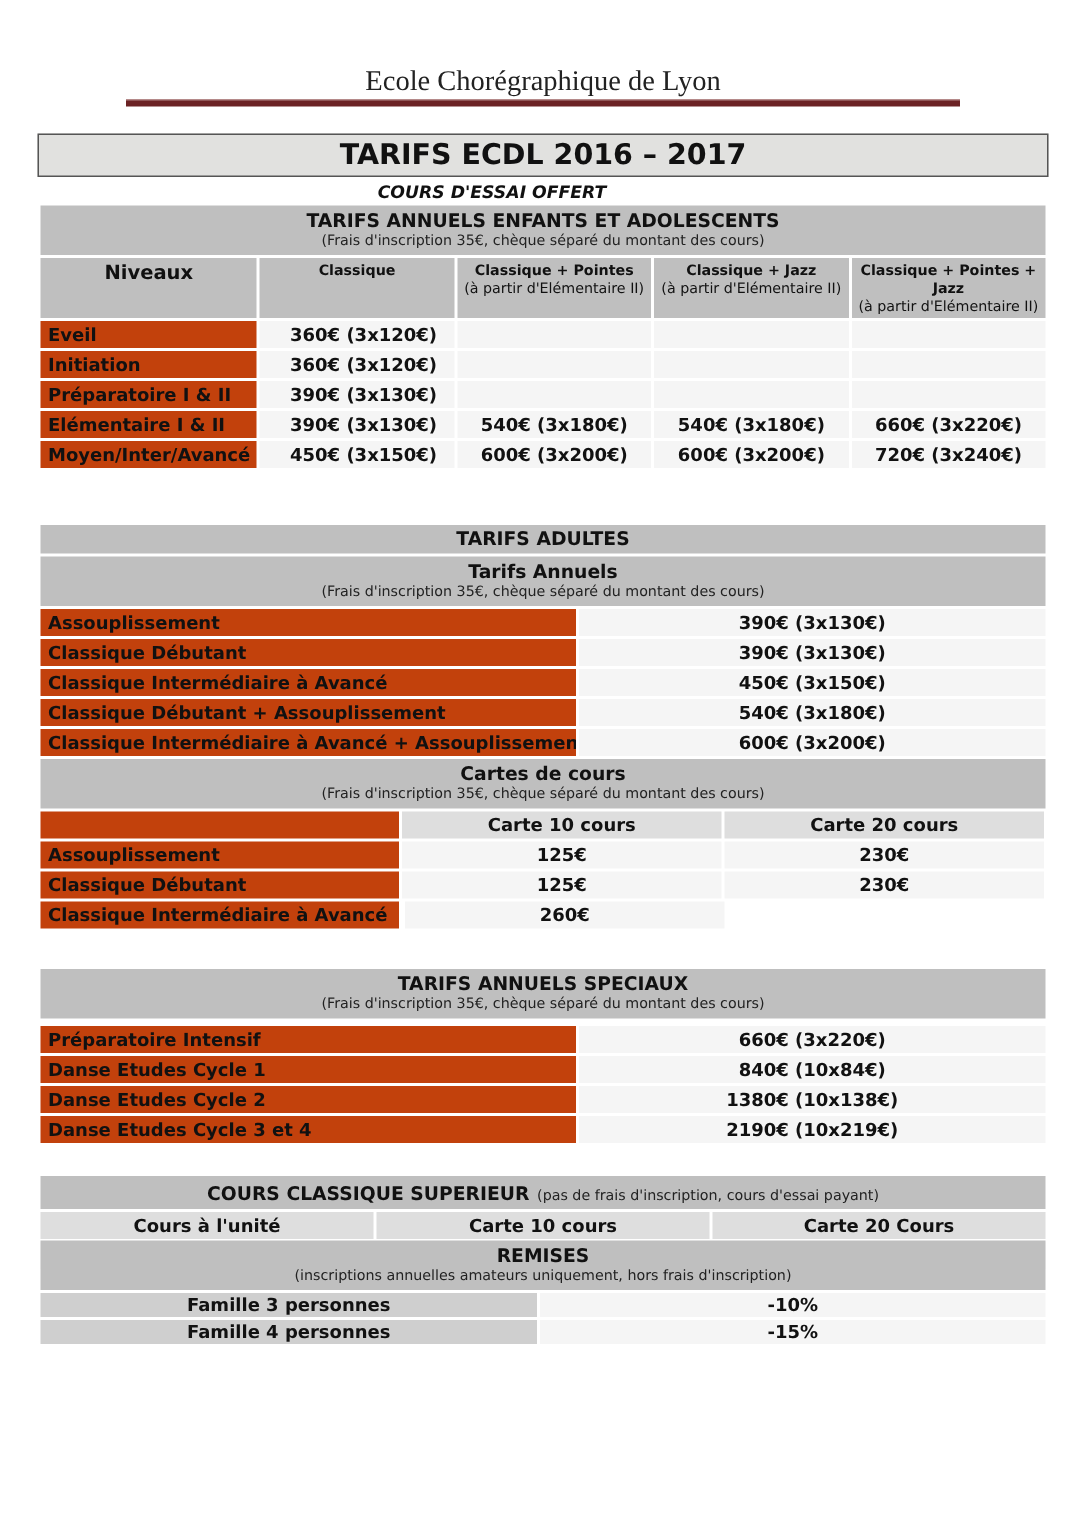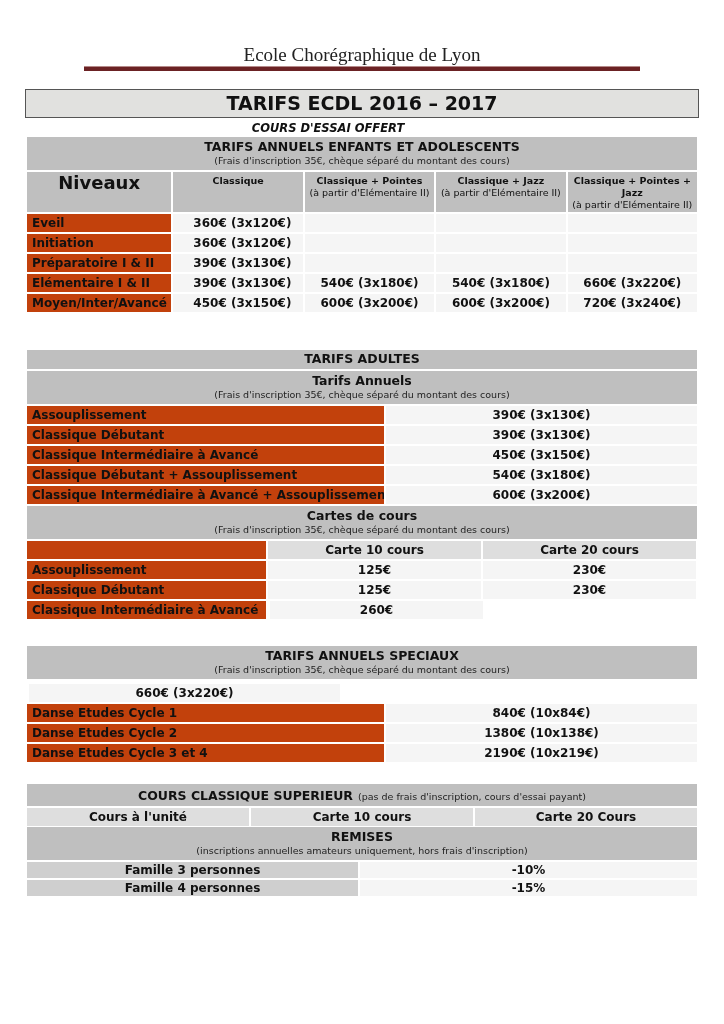--- a/index.html
+++ b/index.html
@@ -17,21 +17,21 @@
   .c { font-weight:bold; font-size:12px; line-height:18px; box-sizing:border-box; white-space:nowrap; overflow:hidden; }
   .lab { background:#c2410c; padding-left:5px; }
   .val { background:#f5f5f5; text-align:center; }
   .gap { width:2px; flex:none; }
 
   
   .kcol0 { width:145px; }
   .kcol { width:130px; }
   .khead { display:flex; margin-bottom:2px; }
   .khead .c { background:#bfbfbf; text-align:center; white-space:normal; line-height:12px; padding-top:3px; height:40px; font-size:9.5px; }
-  .khead .c.niv { font-size:18px; line-height:16px; }
+  .khead .c.niv { font-size:13px; line-height:16px; }
   .khead .c .sm { font-weight:normal; display:block; }
   .kval { text-align:left; padding-left:20px; }
   .kval2 { text-align:center; }
 
   .a-lab { width:357px; }
   .a-val { width:311px; }
   .cl-lab { width:239px; }
   .cl-val { width:213px; }
   .sup { width:222px; }
   .r-lab { width:331px; text-align:center; padding-left:0; background:#cfcfcf; }
@@ -184,20 +184,21 @@
   </div>
 </div>
 
 <div class="sec" style="top:646px;">
   <div class="hdr">
     <div class="t">TARIFS ANNUELS SPECIAUX</div>
     <div class="s">(Frais d'inscription 35€, chèque séparé du montant des cours)</div>
   </div>
   <div style="height:3px;"></div>
   <div class="row">
+    <div class="c lab a-lab">Préparatoire Intensif</div>
       <div class="gap"></div>
     <div class="c val a-val">660€ (3x220€)</div>
   </div>
   <div class="row">
     <div class="c lab a-lab">Danse Etudes Cycle 1</div>
       <div class="gap"></div>
     <div class="c val a-val">840€ (10x84€)</div>
   </div>
   <div class="row">
     <div class="c lab a-lab">Danse Etudes Cycle 2</div>

